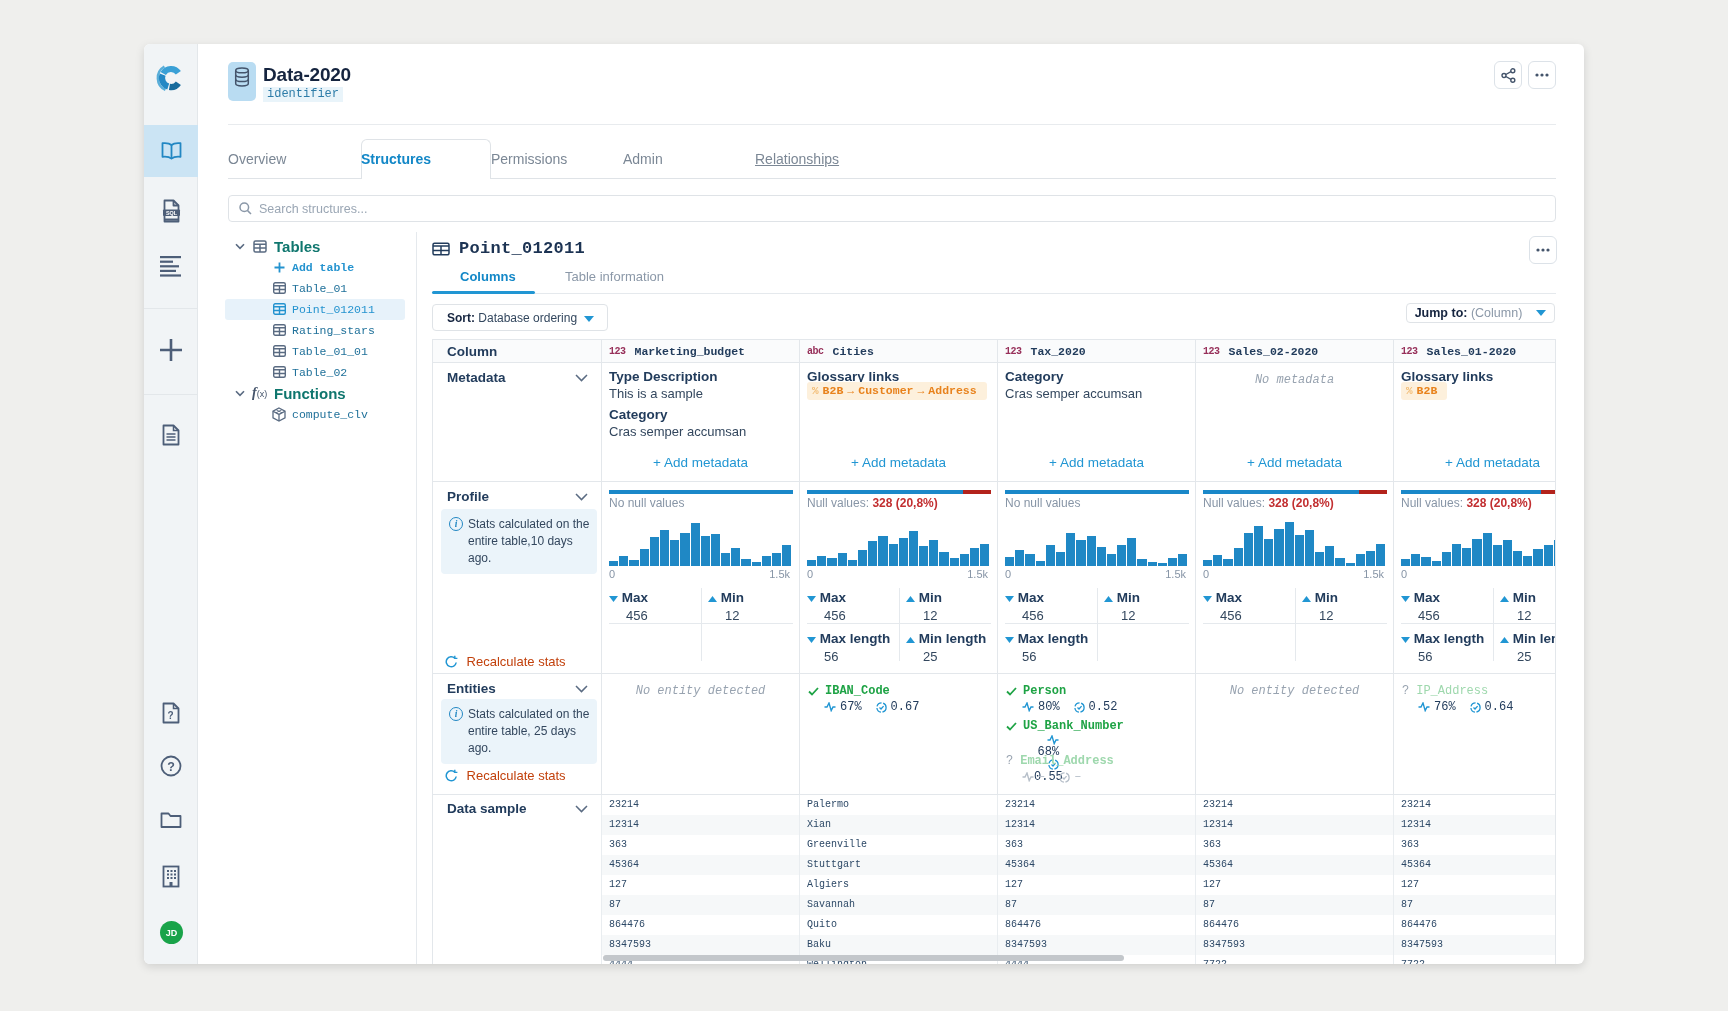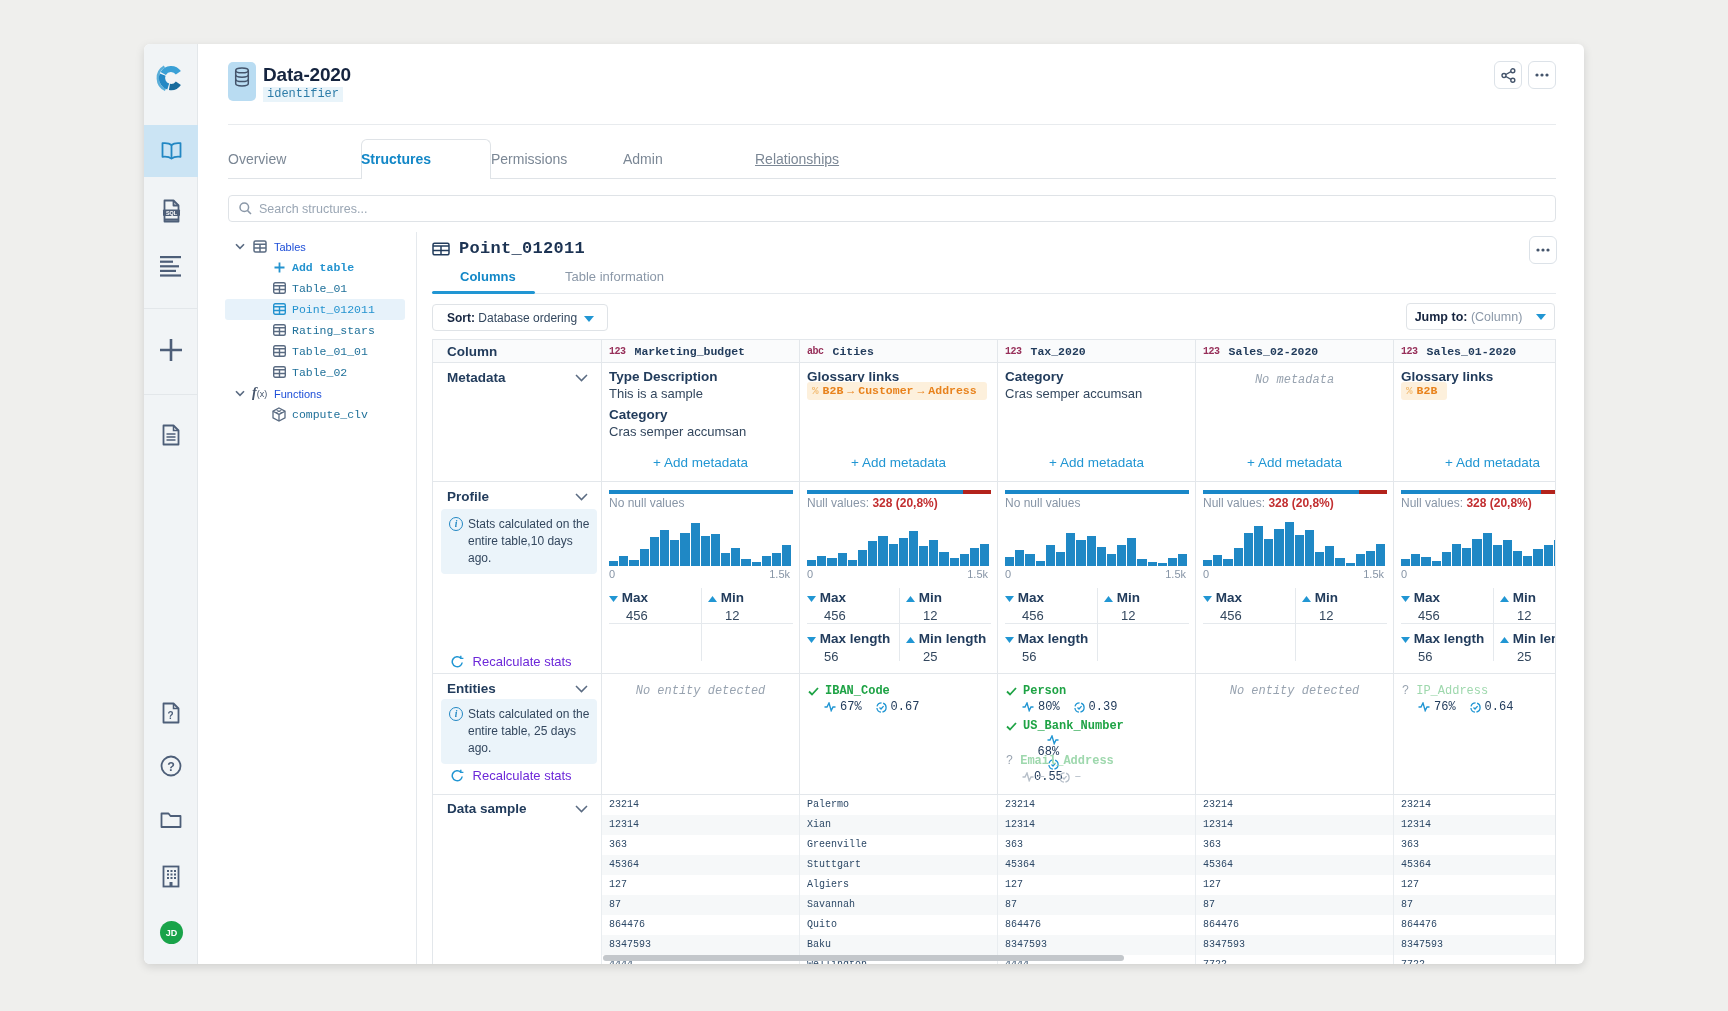--- a/index.html
+++ b/index.html
@@ -28,35 +28,35 @@
   .activetab { position:absolute; left:217px; top:95px; width:130px; height:40px; background:#fff; border:1px solid #dfe3e7;
                border-bottom:none; border-radius:6px 6px 0 0; }
   .tabline { position:absolute; top:134px; height:1px; background:#dfe3e7; }
   
   .search { position:absolute; left:84px; top:151px; width:1328px; height:27px; border:1px solid #dfe3e7; border-radius:4px;
             display:flex; align-items:center; color:#9aa6b4; font-size:12.5px; }
   
   .tree { position:absolute; left:84px; top:192px; width:188px; }
   .trow { position:relative; height:21px; display:flex; align-items:center; }
   .trow .ic { position:absolute; }
-  .tlbl { font-size:11px; font-weight:normal; color:#1d4ed8; }
+  .tlbl { font-size:15px; font-weight:bold; color:#0f766e; }
   .titem { font-family:"Liberation Mono", monospace; font-size:11.5px; color:#20719a; }
   .tsel  { color:#2493cf; }
   .selbg { position:absolute; left:-3px; top:0; width:180px; height:21px; background:#e7f2fa; border-radius:3px; }
   .vdiv { position:absolute; left:272px; top:188px; bottom:0; width:1px; background:#e5e9ed; }
   
   .m-title { position:absolute; left:315px; top:195px; font-size:17px; font-weight:bold; color:#1c3353;
              font-family:"Liberation Mono", monospace; letter-spacing:0.3px; }
   .mtab-cols { position:absolute; left:316px; top:225px; font-size:13px; font-weight:bold; color:#1287c7; }
   .mtab-info { position:absolute; left:421px; top:225px; font-size:13px; color:#8b98a8; }
   .underline { position:absolute; left:288px; top:247px; width:103px; height:3px; background:#2196d3; border-radius:2px; }
   .mtabline { position:absolute; left:391px; top:249px; width:1021px; height:1px; background:#e5e9ed; }
   .sortbox { position:absolute; left:288px; top:260px; width:176px; height:27px; border:1px solid #dfe3e7; border-radius:4px;
              font-size:12px; display:flex; align-items:center; color:#33475e; white-space:nowrap; }
-  .jumpbox { position:absolute; left:1262px; top:259px; width:149px; height:27px; border:1px solid #dfe3e7; border-radius:4px;
+  .jumpbox { position:absolute; left:1262px; top:259px; width:149px; height:20px; border:1px solid #dfe3e7; border-radius:4px;
              font-size:12.5px; display:flex; align-items:center; justify-content:center; color:#8b98a8; white-space:nowrap; }
   
   .grid { position:absolute; left:288px; top:295px; width:1124px; height:625px; border:1px solid #e3e7eb; border-bottom:none;
           overflow:hidden; }
   .grow { position:absolute; left:0; width:1158px; display:flex; }
   .gc { flex:none; border-left:1px solid #e3e7eb; position:relative; }
   .gc:first-child { border-left:none; }
   .c0 { width:168px; } .cd { width:198px; }
   .ghead { height:23px; background:#fafbfc; border-bottom:1px solid #e3e7eb; }
   .ghead .gc { display:flex; align-items:center; }
@@ -65,21 +65,21 @@
   .hname { font-family:"Liberation Mono", monospace; font-size:11.5px; font-weight:bold; color:#223c5c; padding-left:9px; }
   .rowlbl { font-size:13.5px; font-weight:bold; color:#223c5c; position:absolute; left:14px; top:7px; }
   .chev { position:absolute; right:13px; top:11px; }
   .gsec { border-bottom:1px solid #e3e7eb; }
   .addmeta { position:absolute; bottom:11px; left:0; width:100%; text-align:center; color:#2196d3; font-size:13.5px; }
   .mhead { font-size:13.5px; font-weight:bold; color:#223c5c; }
   .mbody { font-size:13px; color:#33475e; }
   .nodata { font-family:"Liberation Mono", monospace; font-style:italic; font-size:12px; color:#98a3b0; text-align:center; }
   .infobox { position:absolute; left:8px; width:156px; background:#ebf4fa; border-radius:4px; padding:7px 4px 7px 27px;
              font-size:12px; color:#33475e; line-height:1.42; }
-  .recalc { position:absolute; left:18px; font-size:13px; color:#6d28d9; }
+  .recalc { position:absolute; left:12px; font-size:13px; color:#c2410c; }
   .pbar { position:absolute; left:7px; top:8px; width:184px; height:3.5px; background:#1a88c9; }
   .pred { position:absolute; right:0; top:0; width:15%; height:100%; background:#b3231c; }
   .pstat { position:absolute; left:7px; top:14px; font-size:12px; color:#8795a6; }
   .pstat b { color:#c22f31; font-weight:bold; }
   .histo { position:absolute; left:7px; top:38px; width:184px; height:46px; display:flex; align-items:flex-end; }
   .histo div { width:9.2px; margin-right:1px; background:#1f88c5; flex:none; }
   .axis0 { position:absolute; left:7px; top:86px; font-size:11px; color:#8795a6; }
   .axis1 { position:absolute; right:9px; top:86px; font-size:11px; color:#8795a6; }
   .shalf { position:absolute; width:92px; }
   .slbl { font-size:13.5px; font-weight:bold; color:#223c5c; }
@@ -673,21 +673,21 @@
           </div>
         <div class="eline" style="top:26px; left:24px;">
             <svg style="margin-right:4px;" width="12" height="10" viewBox="0 0 12 10" fill="none" stroke="#2196d3" stroke-width="1.4">
               <path d="M0.5 5 H3 L5 1 L7.2 8.6 L9 5 H11.5"></path>
             </svg>
             <span class="estat">80%</span>
             <svg style="margin:0 4px 0 0;" width="11" height="11" viewBox="0 0 11 11" fill="none" stroke="#2196d3" stroke-width="1.3">
               <circle cx="5.5" cy="5.5" r="4.6" stroke-dasharray="6 1.6"></circle>
               <path d="M3.5 5.6 L5 7 L7.6 4.1"></path>
             </svg>
-            <span class="estat">0.39</span>
+            <span class="estat">0.52</span>
           </div>
         <div class="eline" style="top:45px;">
             <svg class="eck" width="11" height="9" viewBox="0 0 11 9" fill="none" stroke="#1ea345" stroke-width="1.8">
               <path d="M1 4.5 L4 7.5 L10 1"></path>
             </svg>
             <span class="ent-ok">US_Bank_Number</span>
           </div>
         <div class="eline" style="top:61px; left:36px;flex-direction:column;">
             <svg style="margin-right:4px;" width="12" height="10" viewBox="0 0 12 10" fill="none" stroke="#2196d3" stroke-width="1.4">
               <path d="M0.5 5 H3 L5 1 L7.2 8.6 L9 5 H11.5"></path>

